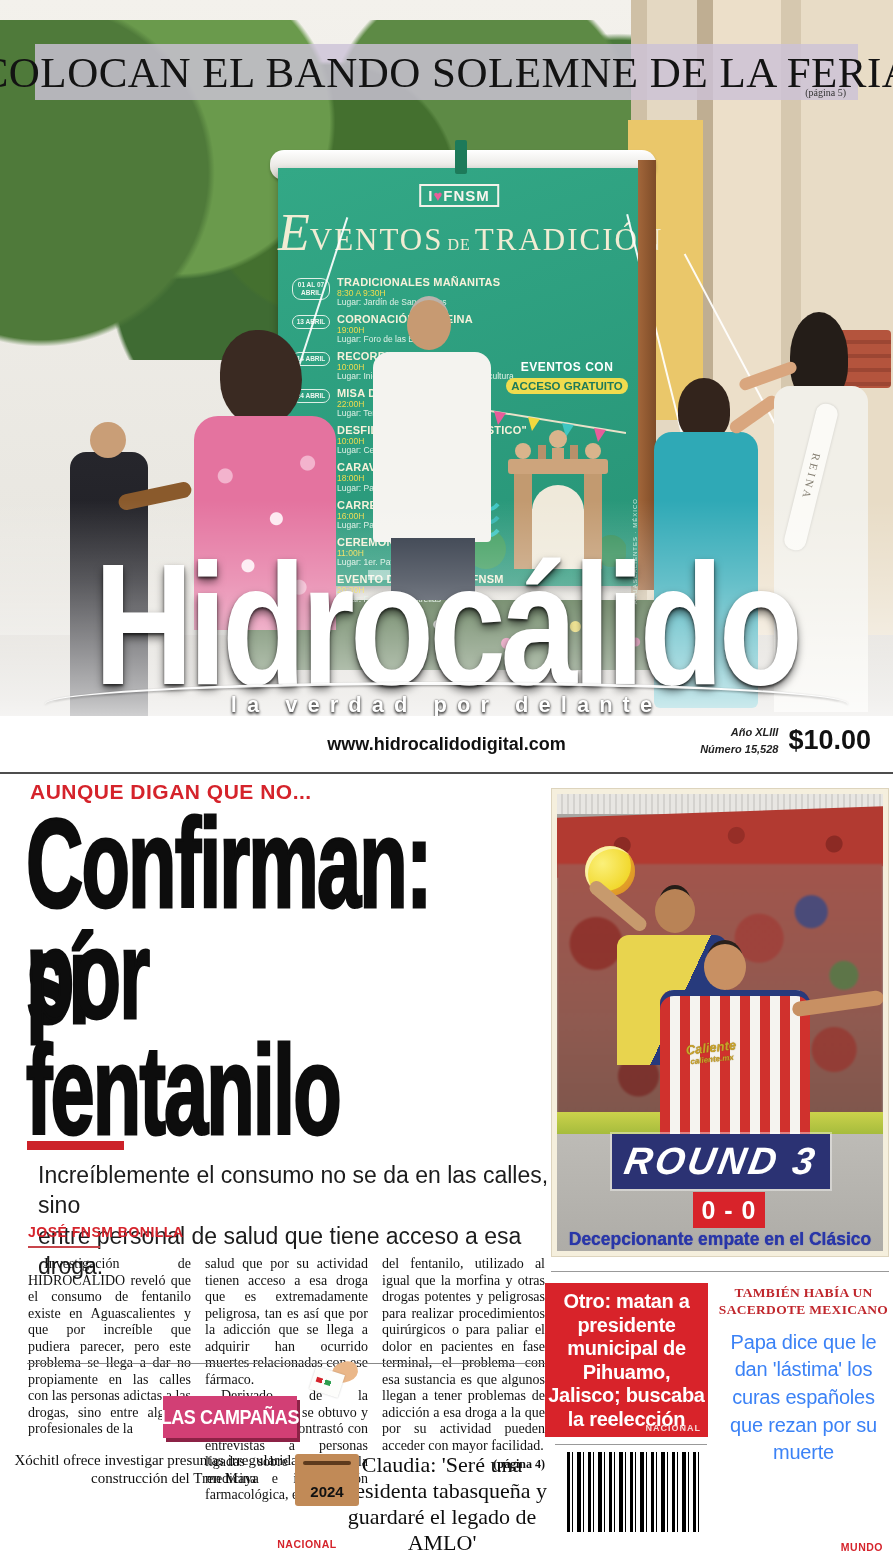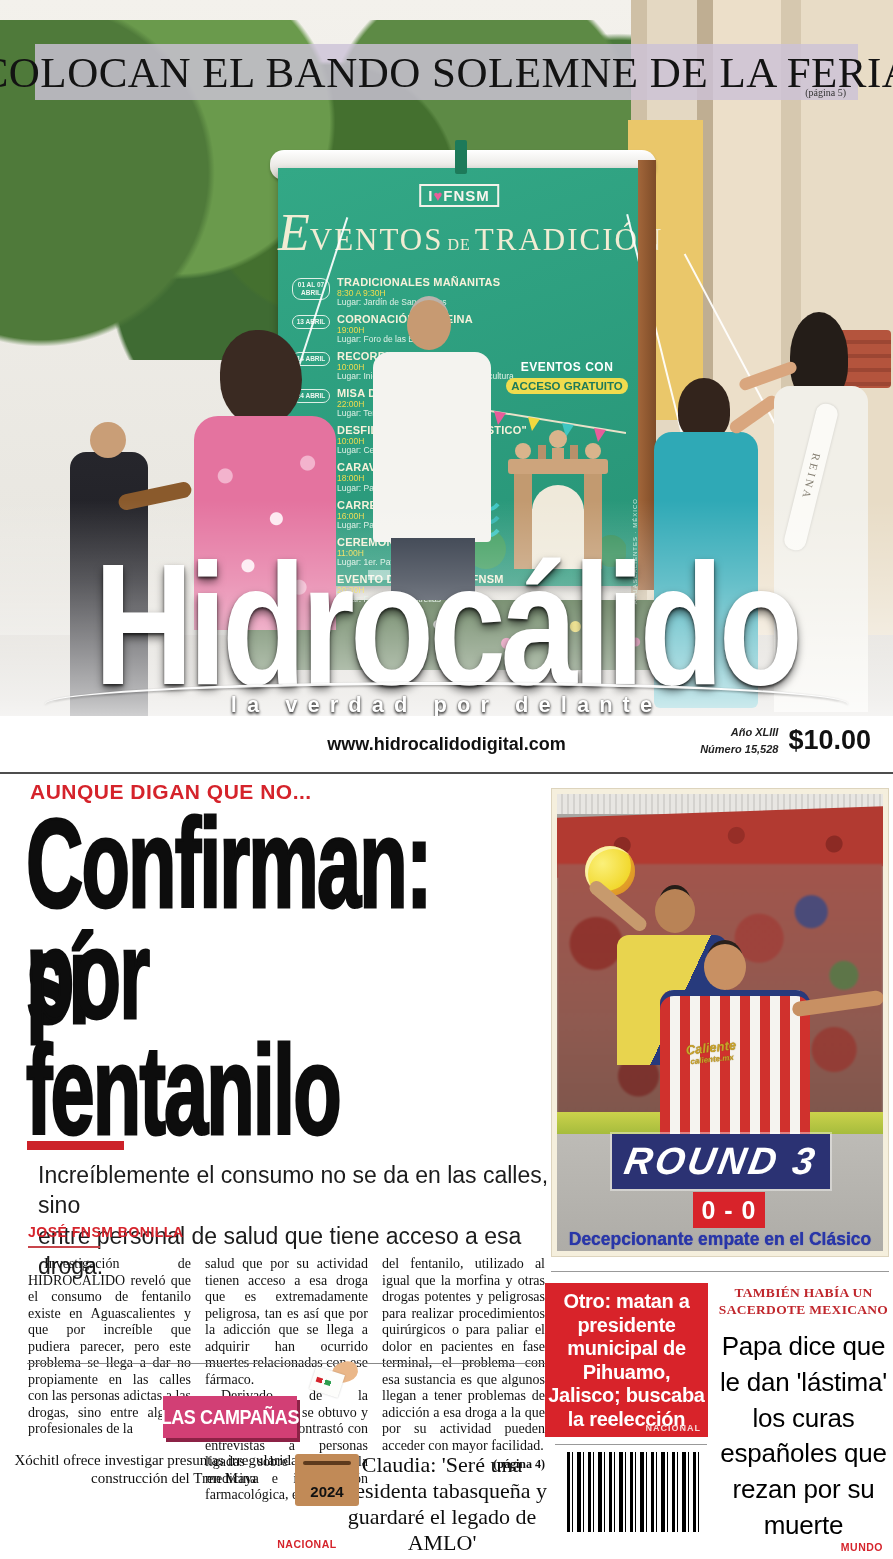--- a/index.html
+++ b/index.html
@@ -188,21 +188,21 @@
   .rule-right { position:absolute; left:551px; top:1271px; width:338px; height:1px; background:#999; }
 
   
   .red-box { position:absolute; left:545px; top:1283px; width:163px; height:154px; background:#d8232a; color:#fff; padding-top:7px; }
   .red-box .txt { text-align:center; font-weight:bold; font-size:20px; line-height:1.18; letter-spacing:-0.3px; }
   .red-box .sec { position:absolute; right:7px; bottom:4px; font-size:9px; font-weight:bold; color:#f4d9d9; letter-spacing:1px; }
 
   
   .pope { position:absolute; left:714px; top:1285px; width:179px; text-align:center; }
   .pope .kick { font-family:"Liberation Serif", serif; font-weight:bold; color:#c0272d; font-size:13.5px; line-height:1.25; letter-spacing:0.3px; }
-  .pope .head2 { margin-top:10px; font-size:26px; color:#000000; line-height:1.38; letter-spacing:-0.2px; }
+  .pope .head2 { margin-top:10px; font-size:20px; color:#3b82f6; line-height:1.38; letter-spacing:-0.2px; }
   .mundo { position:absolute; right:10px; top:1541px; color:#d5232b; font-weight:bold; font-size:10.5px; letter-spacing:0.5px; }
 
   
   .bc-rule { position:absolute; left:555px; top:1444px; width:152px; height:1px; background:#999; }
   .barcode { position:absolute; left:567px; top:1452px; width:134px; height:80px; background:#fff;
     background-image:repeating-linear-gradient(90deg, #000 0 3px, #fff 3px 5px, #000 5px 6px, #fff 6px 10px, #000 10px 14px, #fff 14px 16px, #000 16px 17px, #fff 17px 21px); }
 </style>
 </head>
 <body>
 

